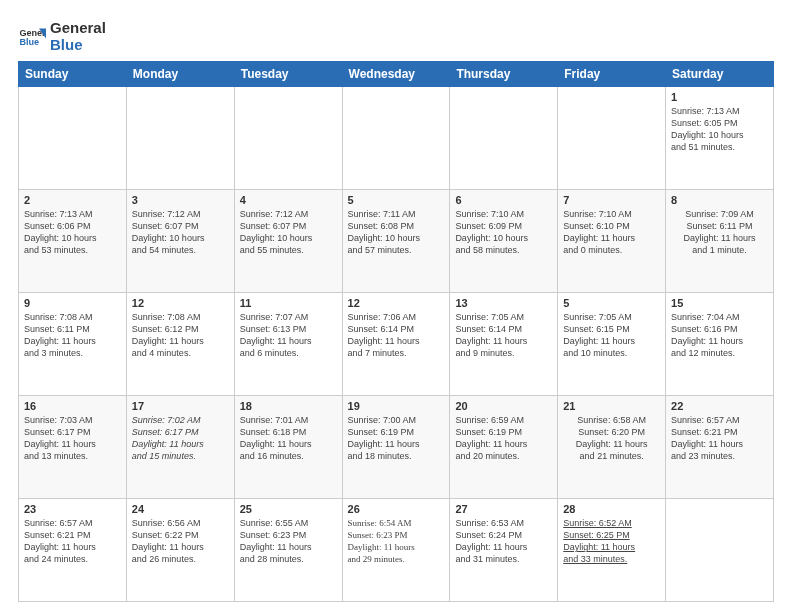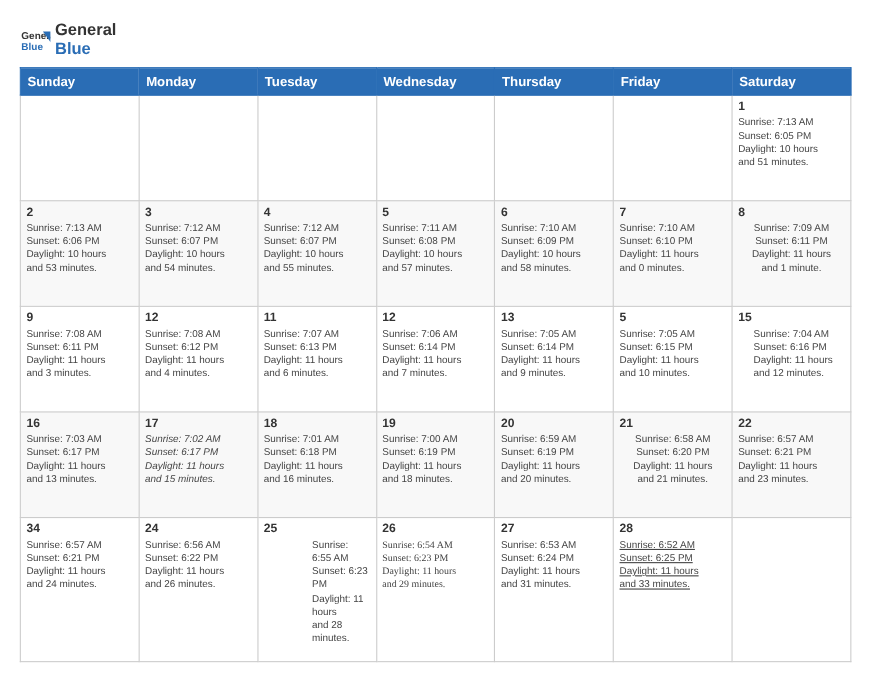--- a/index.html
+++ b/index.html
@@ -229,21 +229,21 @@
           </td>
           <td>
             <span class="day-num">5</span>
             <div class="day-info" style="white-space: pre-line;">Sunrise: 7:05 AM
 Sunset: 6:15 PM
 Daylight: 11 hours
 and 10 minutes.</div>
           </td>
           <td>
             <span class="day-num">15</span>
-            <div class="day-info" style="white-space: pre-line; margin-left: 14px;">Sunrise: 7:04 AM
+            <div class="day-info" style="white-space: pre-line;">Sunrise: 7:04 AM
 Sunset: 6:16 PM
 Daylight: 11 hours
 and 12 minutes.</div>
           </td>
         </tr>
         <tr>
           <td>
             <span class="day-num">16</span>
             <div class="day-info" style="white-space: pre-line;">Sunrise: 7:03 AM
 Sunset: 6:17 PM
@@ -288,36 +288,36 @@
           <td>
             <span class="day-num">22</span>
             <div class="day-info" style="white-space: pre-line;">Sunrise: 6:57 AM
 Sunset: 6:21 PM
 Daylight: 11 hours
 and 23 minutes.</div>
           </td>
         </tr>
         <tr>
           <td>
-            <span class="day-num">34</span>
+            <span class="day-num">23</span>
             <div class="day-info" style="white-space: pre-line;">Sunrise: 6:57 AM
 Sunset: 6:21 PM
 Daylight: 11 hours
 and 24 minutes.</div>
           </td>
           <td>
             <span class="day-num">24</span>
             <div class="day-info" style="white-space: pre-line;">Sunrise: 6:56 AM
 Sunset: 6:22 PM
 Daylight: 11 hours
 and 26 minutes.</div>
           </td>
           <td>
             <span class="day-num">25</span>
-            <div class="day-info" style="white-space: pre-line; margin-left: 44px;">Sunrise: 6:55 AM
+            <div class="day-info" style="white-space: pre-line;">Sunrise: 6:55 AM
 Sunset: 6:23 PM
 Daylight: 11 hours
 and 28 minutes.</div>
           </td>
           <td>
             <span class="day-num">26</span>
             <div class="day-info" style="white-space: pre-line; font-family: Liberation Serif, serif;">Sunrise: 6:54 AM
 Sunset: 6:23 PM
 Daylight: 11 hours
 and 29 minutes.</div>

